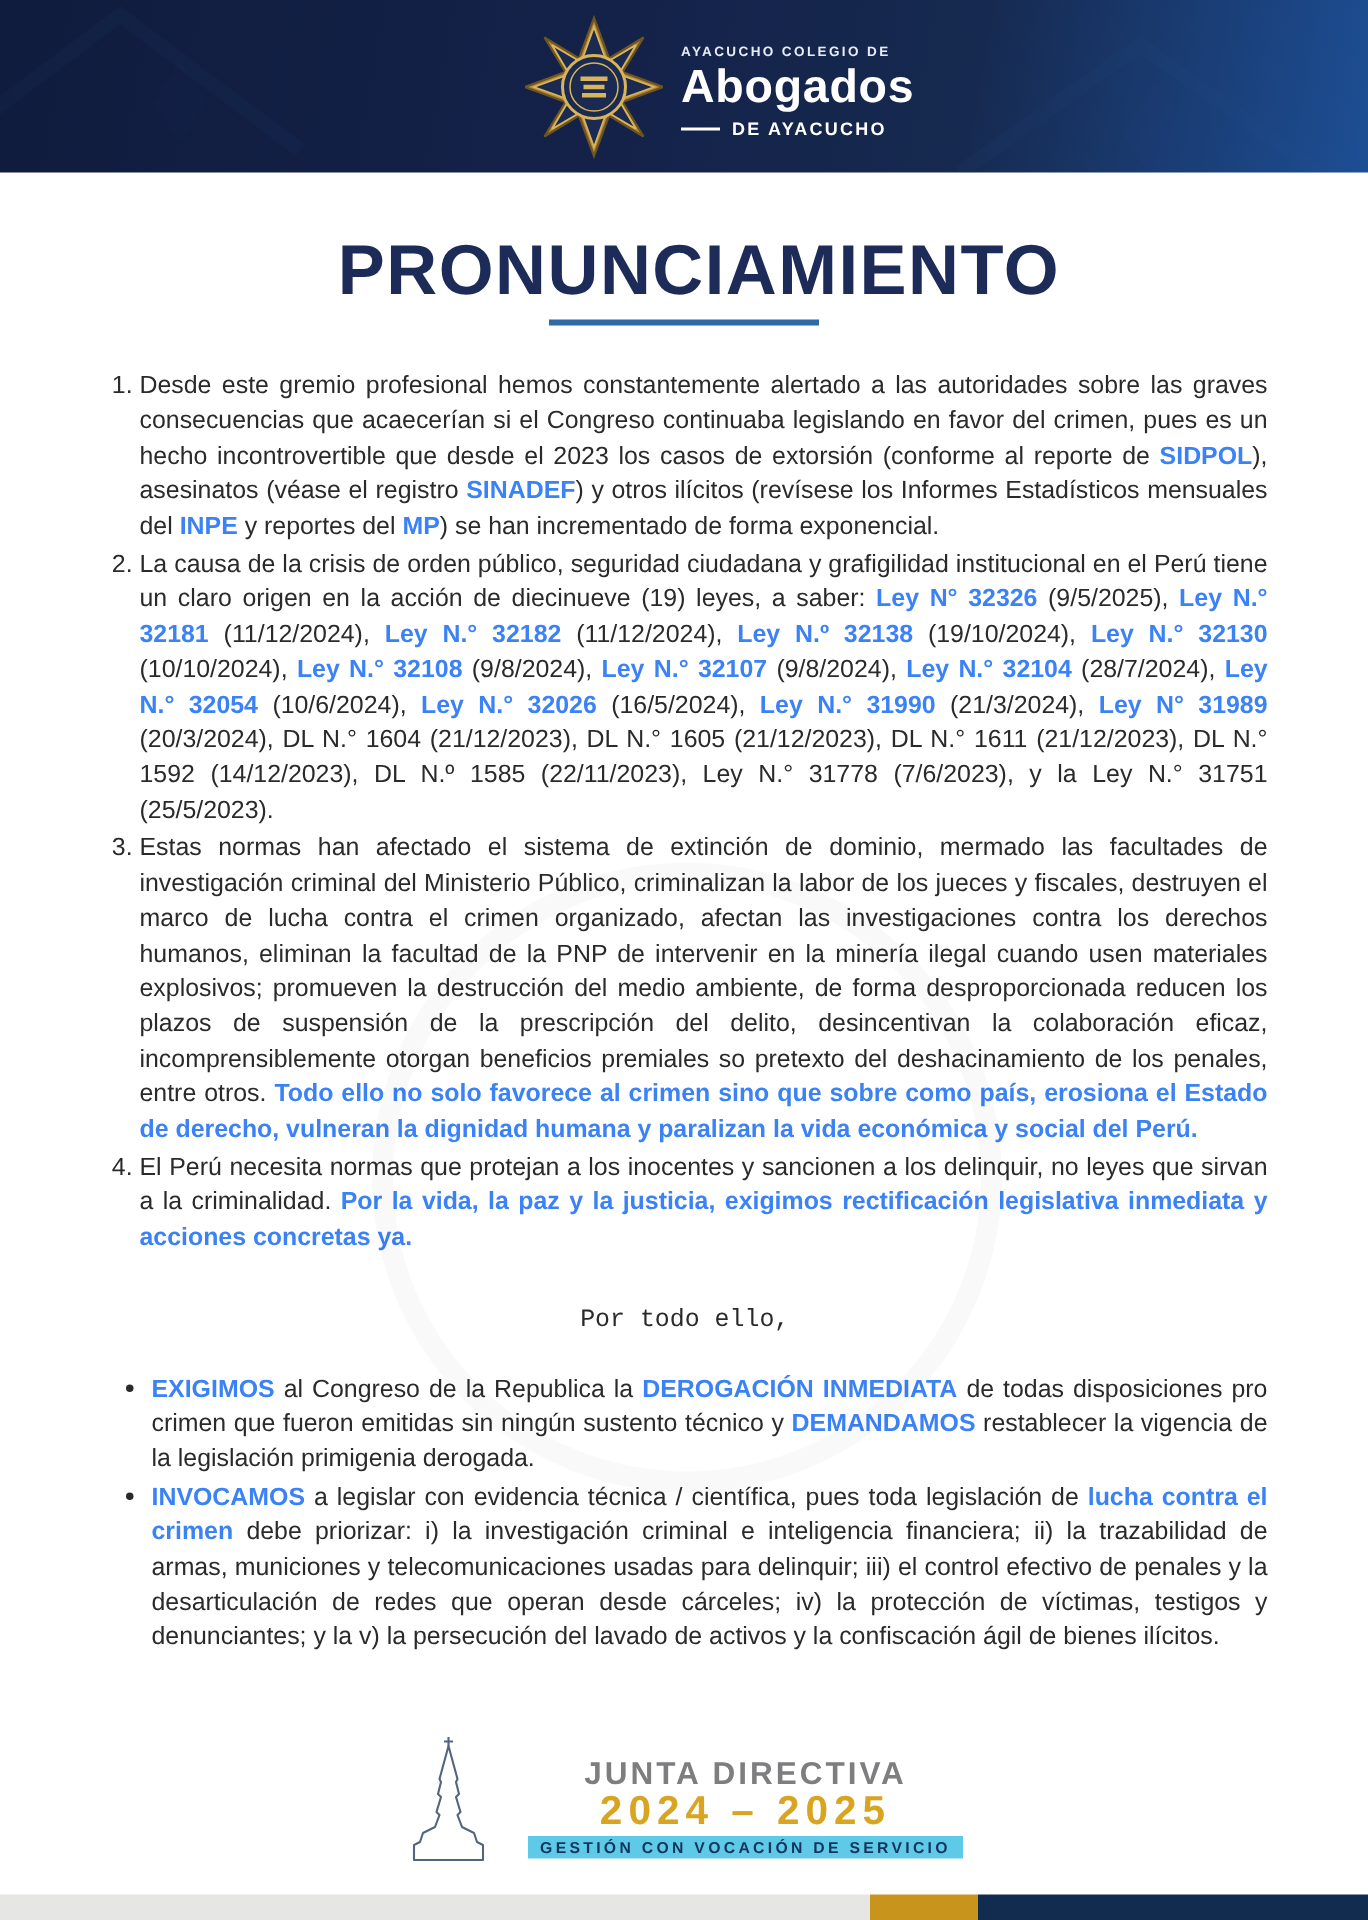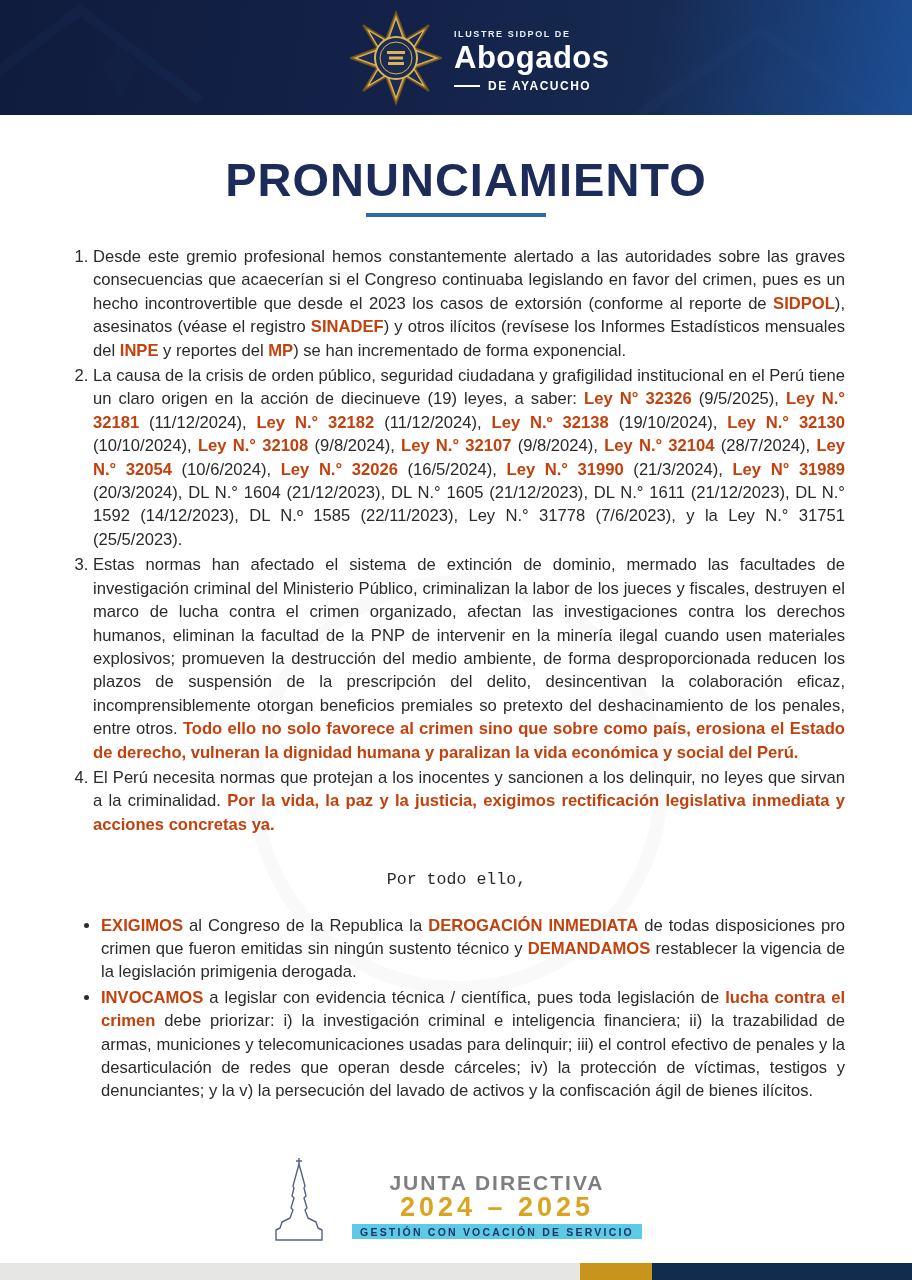--- a/index.html
+++ b/index.html
@@ -76,21 +76,21 @@
     padding-left: 25px;
   }
   ol.num-list li { margin-bottom: 2px; text-align: justify; }
   .por-todo { margin: 32px 0 22px 0; text-align: center; font-family: Liberation Mono, monospace; }
   ul.bullet-list {
     list-style: disc;
     list-style-position: outside;
     padding-left: 33px;
   }
   ul.bullet-list li { margin-bottom: 2px; text-align: justify; }
-  b { color: #c2410c; }
+  b { color: #3b82f6; }
 
   
   .footer-logo {
     position: absolute;
     left: 0; right: 0; bottom: 38px;
     display: flex; justify-content: center; align-items: flex-end; gap: 24px;
   }
   .spire svg { display: block; }
   .footer-text { text-align: center; padding-bottom: 2px; }
   .junta { font-size: 21px; font-weight: bold; letter-spacing: 2px; color: #7e7e80; line-height: 1; }
@@ -136,21 +136,21 @@
             <path d="M0,-40 L8.5,-16.5 L28,-28 L16.5,-8.5 L40,0 L16.5,8.5 L28,28 L8.5,16.5 L0,40 L-8.5,16.5 L-28,28 L-16.5,8.5 L-40,0 L-16.5,-8.5 L-28,-28 L-8.5,-16.5 Z" fill="#1a2a50" stroke="#d9b45c" stroke-width="1.2"></path>
             <circle r="21" fill="#1a2a50" stroke="#d9b45c" stroke-width="2"></circle>
             <circle r="16" fill="none" stroke="#d9b45c" stroke-width="1"></circle>
             <rect x="-9" y="-7" width="18" height="3" fill="#d9b45c"></rect>
             <rect x="-7" y="-1.5" width="14" height="3" fill="#d9b45c"></rect>
             <rect x="-8" y="4" width="16" height="3" fill="#d9b45c"></rect>
           </g>
         </svg>
       </span>
       <div class="logo-text">
-        <div class="org-small">ILUSTRE SIDPOL DE</div>
+        <div class="org-small">AYACUCHO COLEGIO DE</div>
         <div class="org-name">Abogados</div>
         <div class="org-sub">
           <span class="dash"></span>
           <span class="org-sub-label">DE AYACUCHO</span>
         </div>
       </div>
     </div>
   </header>
 
   <h1 class="doc-title">PRONUNCIAMIENTO</h1>

